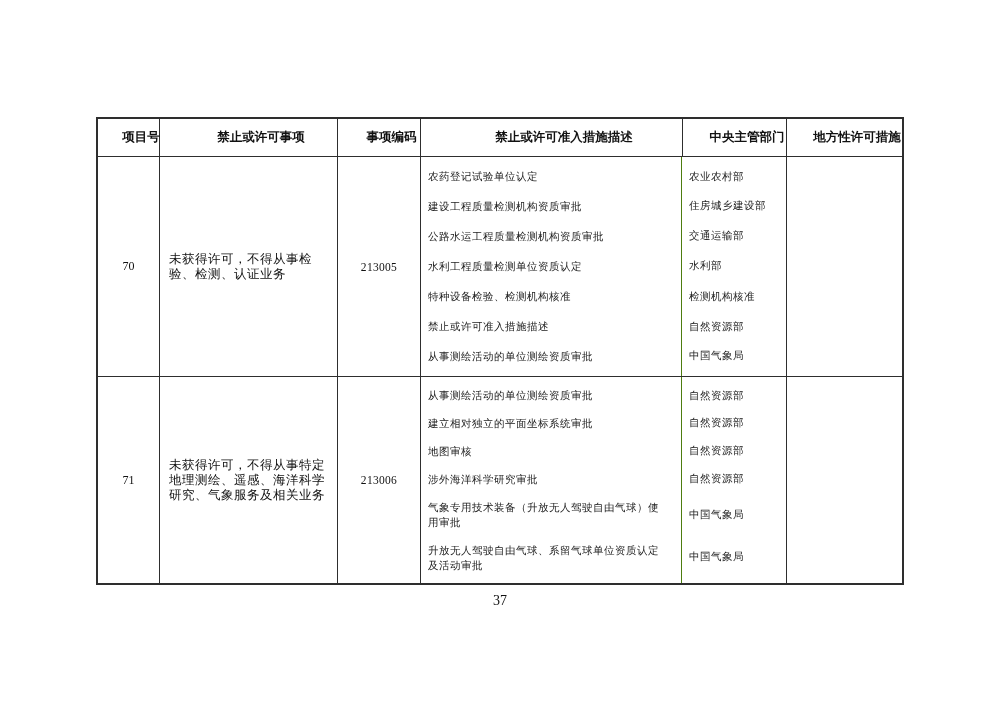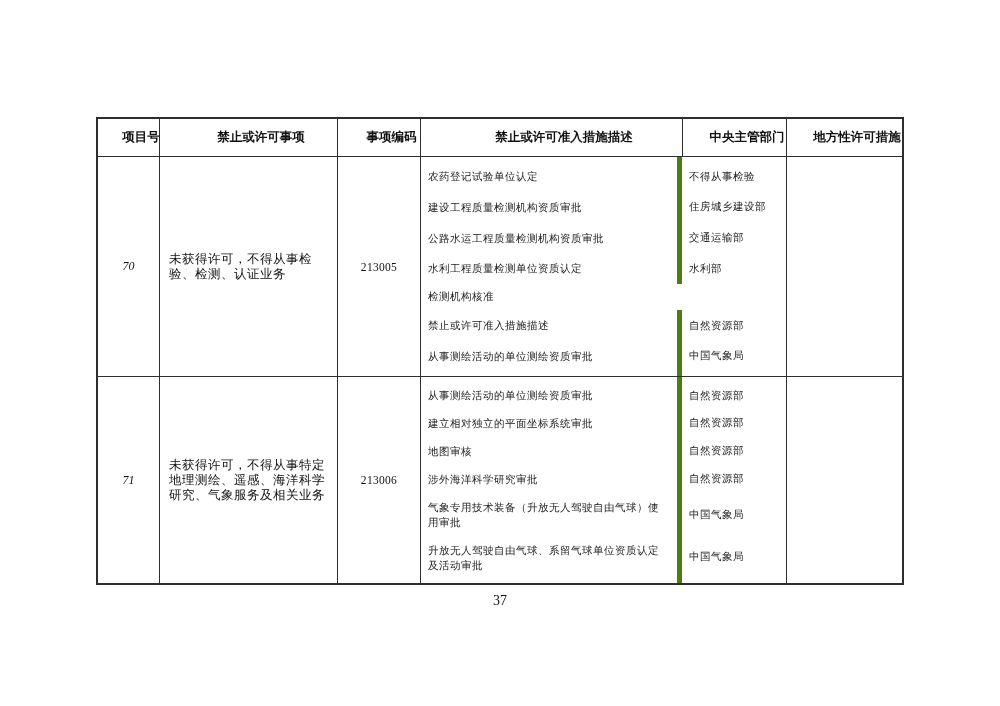--- a/index.html
+++ b/index.html
@@ -67,21 +67,20 @@
     border-right: 1px solid #2e2e2e;
     box-sizing: border-box;
   }
   .bcell:last-child { border-right: none; }
 
   .cell-id {
     display: flex;
     align-items: center;
     justify-content: center;
     font-size: 12px;
-    font-style: italic;
   }
   .cell-item {
     display: flex;
     align-items: center;
     padding: 0 8px 0 9px;
     font-size: 12.5px;
     line-height: 15px;
     letter-spacing: 0.5px;
   }
   .cell-code {
@@ -99,21 +98,21 @@
     padding: 4px 0;
     box-sizing: border-box;
   }
   .m-row {
     flex: 1 1 auto;
     display: flex;
     min-height: 26px;
   }
   .m-desc {
     flex: 1 1 auto;
-    border-right: 5px solid #4d7c0f;
+    border-right: 1px solid #4d7c0f;
     box-sizing: border-box;
     display: flex;
     align-items: center;
     padding: 2px 12px 2px 7px;
     font-size: 10.5px;
     line-height: 15px;
     color: #222222;
     letter-spacing: 0.5px;
   }
   .m-dept {
@@ -160,35 +159,36 @@
       <div class="hcell w-local">地方性许可措施</div>
     </div>
 
     <div class="body-row r70">
       <div class="bcell cell-id w-id">70</div>
       <div class="bcell cell-item w-item">未获得许可，不得从事检验、检测、认证业务</div>
       <div class="bcell cell-code w-code">213005</div>
       <div class="bcell cell-sub">
         <div class="m-row">
           <div class="m-desc">农药登记试验单位认定</div>
-          <div class="m-dept">不得从事检验</div>
+          <div class="m-dept">农业农村部</div>
         </div>
         <div class="m-row">
           <div class="m-desc">建设工程质量检测机构资质审批</div>
           <div class="m-dept">住房城乡建设部</div>
         </div>
         <div class="m-row">
           <div class="m-desc">公路水运工程质量检测机构资质审批</div>
           <div class="m-dept">交通运输部</div>
         </div>
         <div class="m-row">
           <div class="m-desc">水利工程质量检测单位资质认定</div>
           <div class="m-dept">水利部</div>
         </div>
         <div class="m-row">
+          <div class="m-desc">特种设备检验、检测机构核准</div>
           <div class="m-dept">检测机构核准</div>
         </div>
         <div class="m-row">
           <div class="m-desc">禁止或许可准入措施描述</div>
           <div class="m-dept">自然资源部</div>
         </div>
         <div class="m-row">
           <div class="m-desc">从事测绘活动的单位测绘资质审批</div>
           <div class="m-dept">中国气象局</div>
         </div>

